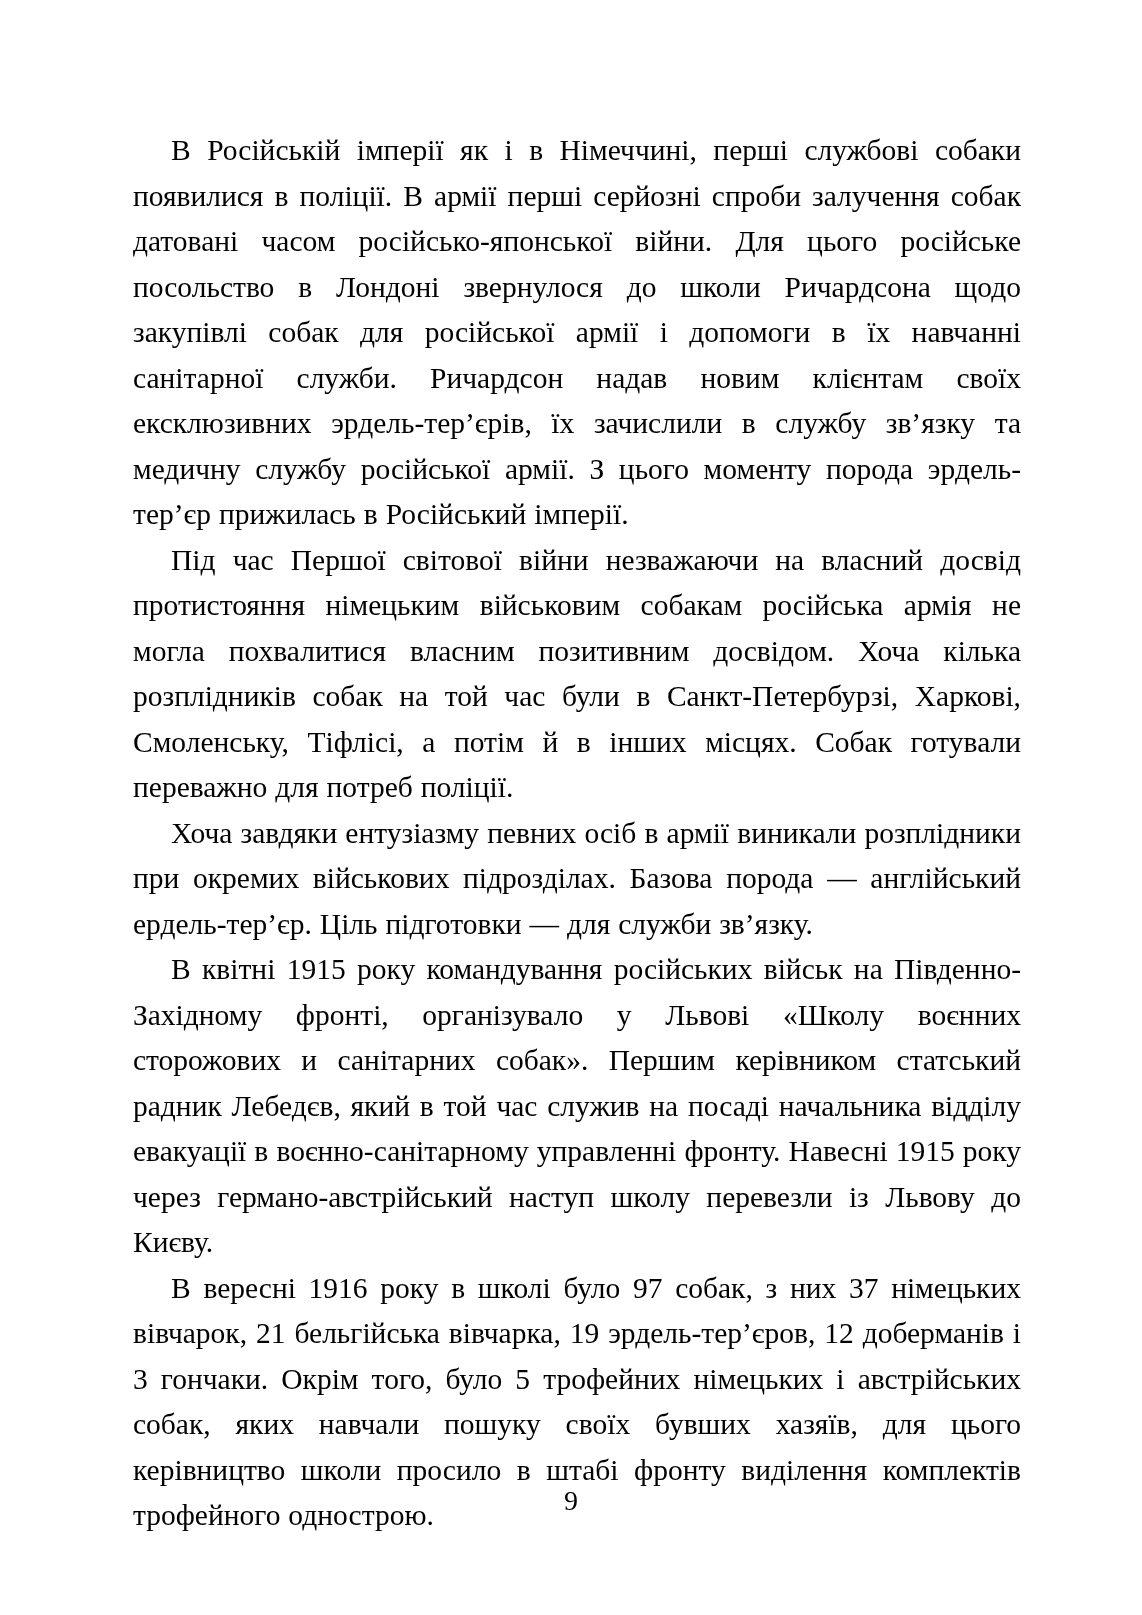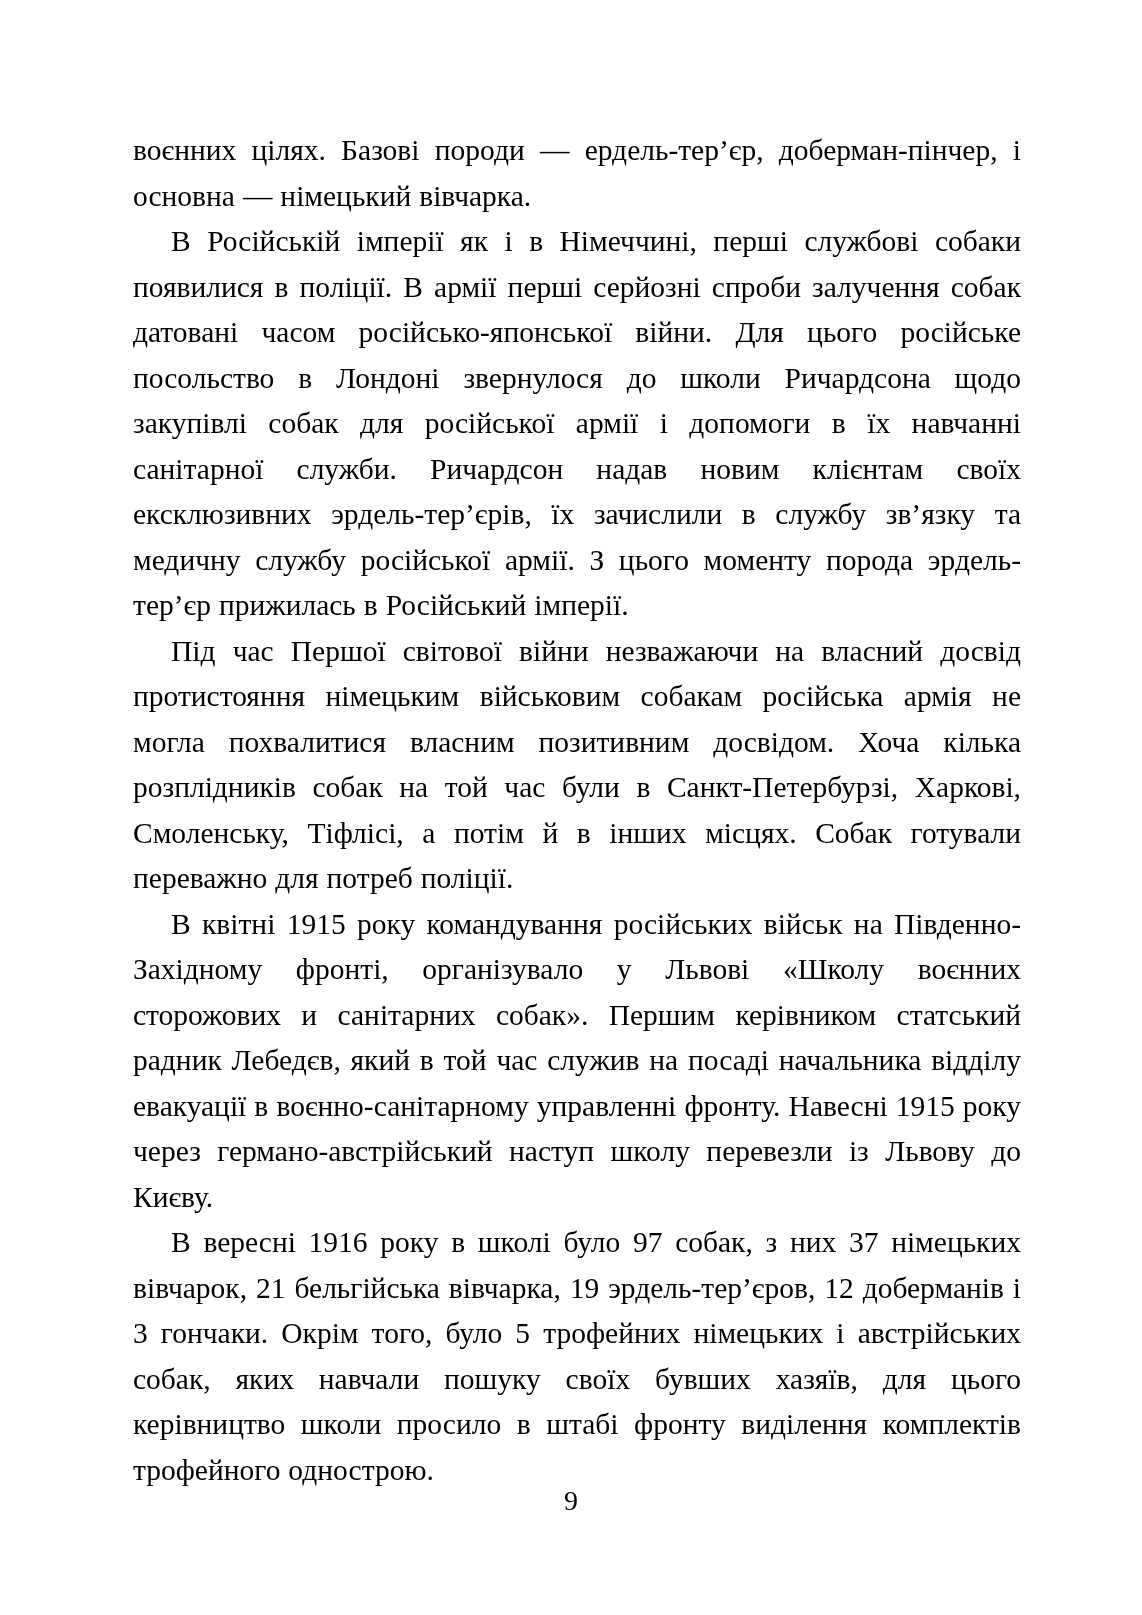--- a/index.html
+++ b/index.html
@@ -55,26 +55,26 @@
     font-family: "Liberation Serif", "DejaVu Serif", serif;
   }
 </style>
 </head>
 <body>
 
 <div class="page">
 
   <div class="text-column">
 
-    <p class="para no-indent">воєнних цілях. Базові  породи — ердель-тер’єр, доберман-пінчер, і основна — німецький вівчарка.</p>
 
     <p class="para">В Російській імперії як і в Німеччині, перші службові собаки появилися в поліції. В армії перші серйозні спроби залучення собак датовані часом російсько-японської війни. Для цього російське посольство в Лондоні звернулося до школи Ричардсона  щодо закупівлі собак для російської армії і допомоги в їх навчанні санітарної служби. Ричардсон надав новим клієнтам своїх ексклюзивних эрдель-тер’єрів, їх зачислили в службу зв’язку та медичну службу російської армії. З цього моменту порода эрдель-тер’єр прижилась в Російський імперії.</p>
 
     <p class="para">Під час Першої світової війни незважаючи на власний досвід протистояння німецьким військовим собакам російська армія не могла похвалитися власним позитивним досвідом. Хоча кілька розплідників собак на той час були в Санкт-Петербурзі, Харкові, Смоленську, Тіфлісі, а потім й в інших місцях. Собак готували переважно для потреб поліції.</p>
 
+    <p class="para">Хоча завдяки ентузіазму певних осіб в армії виникали розплідники при окремих військових підрозділах. Базова порода — англійський ердель-тер’єр. Ціль підготовки — для служби зв’язку.</p>
 
     <p class="para">В квітні 1915 року командування російських військ на Південно-Західному фронті, організувало у Львові «Школу воєнних сторожових и санітарних собак». Першим керівником статський радник Лебедєв, який в той час служив на посаді начальника відділу евакуації в воєнно-санітарному  управленні фронту. Навесні 1915 року через германо-австрійський наступ школу перевезли із Львову до Києву.</p>
 
     <p class="para">В вересні 1916 року в школі було 97 собак, з них 37 німецьких вівчарок, 21 бельгійська вівчарка, 19 эрдель-тер’єров, 12 доберманів і 3 гончаки. Окрім того, було 5 трофейних німецьких і австрійських собак, яких навчали пошуку своїх бувших хазяїв, для цього керівництво школи просило в штабі фронту виділення комплектів трофейного однострою.</p>
 
   </div>
 
   <div class="page-number">9</div>
 
 </div>

